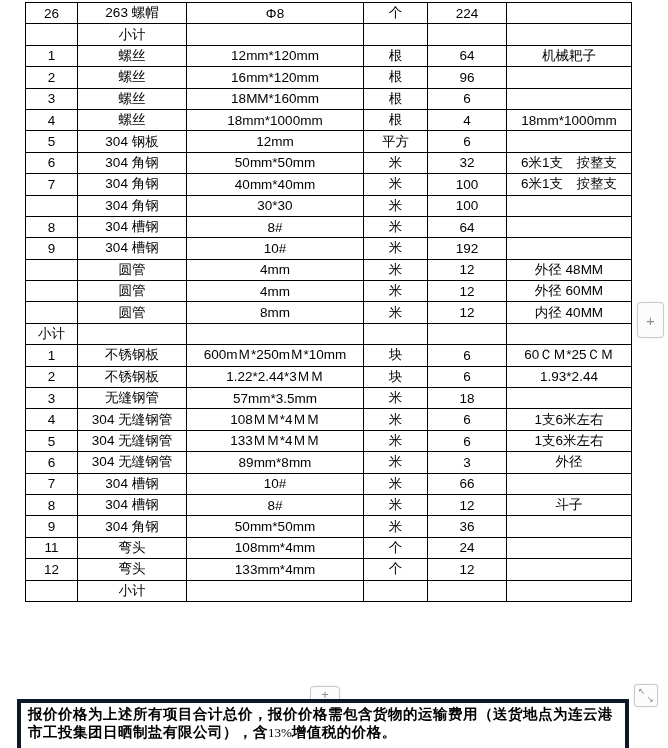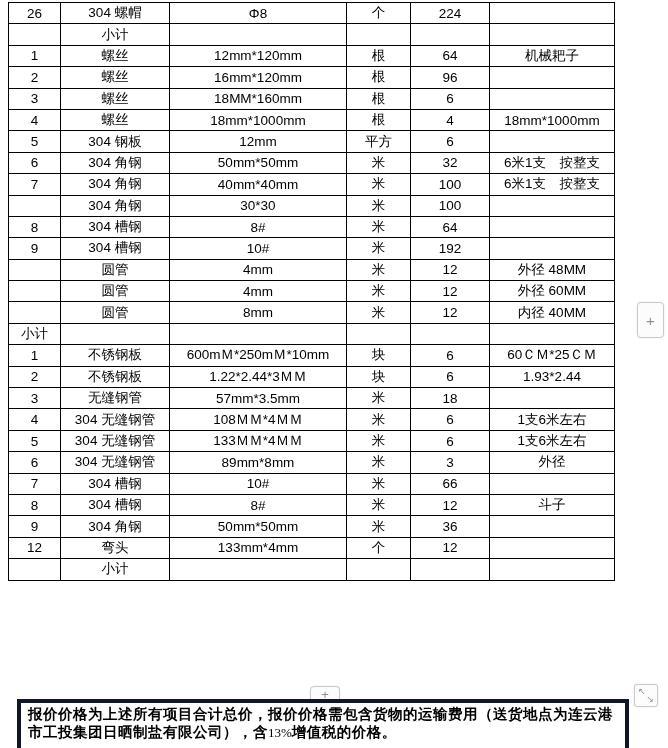--- a/index.html
+++ b/index.html
@@ -2,21 +2,21 @@
 <html><head>
 <meta charset="utf-8">
 <style>
   html, body { margin:0; padding:0; }
   body {
     width:668px; height:748px; background:#ffffff; position:relative;
     font-family:"Liberation Sans","DejaVu Sans",sans-serif; color:#000000;
     overflow:hidden;
   }
   .quote-table {
-    position:absolute; left:8px; top:2px;
+    position:absolute; left:25px; top:2px;
     border-collapse:collapse; table-layout:fixed;
   }
   .quote-table td {
     border:1px solid #000000;
     height:20.4px;
     text-align:center; vertical-align:middle;
     font-size:13.5px;
     padding:0 2px;
     white-space:nowrap; overflow:hidden;
   }
@@ -54,21 +54,21 @@
       <col style="width:52px">
       <col style="width:109px">
       <col style="width:177px">
       <col style="width:64px">
       <col style="width:79px">
       <col style="width:125px">
     </colgroup>
     <tbody>
         <tr>
           <td>26</td>
-          <td>304 螺帽</td>
+          <td>263 螺帽</td>
           <td>Φ8</td>
           <td>个</td>
           <td>224</td>
           <td></td>
         </tr>
         <tr>
           <td></td>
           <td>小计</td>
           <td></td>
           <td></td>
@@ -253,20 +253,28 @@
         </tr>
         <tr>
           <td>9</td>
           <td>304 角钢</td>
           <td>50mm*50mm</td>
           <td>米</td>
           <td>36</td>
           <td></td>
         </tr>
         <tr>
+          <td>11</td>
+          <td>弯头</td>
+          <td>108mm*4mm</td>
+          <td>个</td>
+          <td>24</td>
+          <td></td>
+        </tr>
+        <tr>
           <td>12</td>
           <td>弯头</td>
           <td>133mm*4mm</td>
           <td>个</td>
           <td>12</td>
           <td></td>
         </tr>
         <tr>
           <td></td>
           <td>小计</td>

